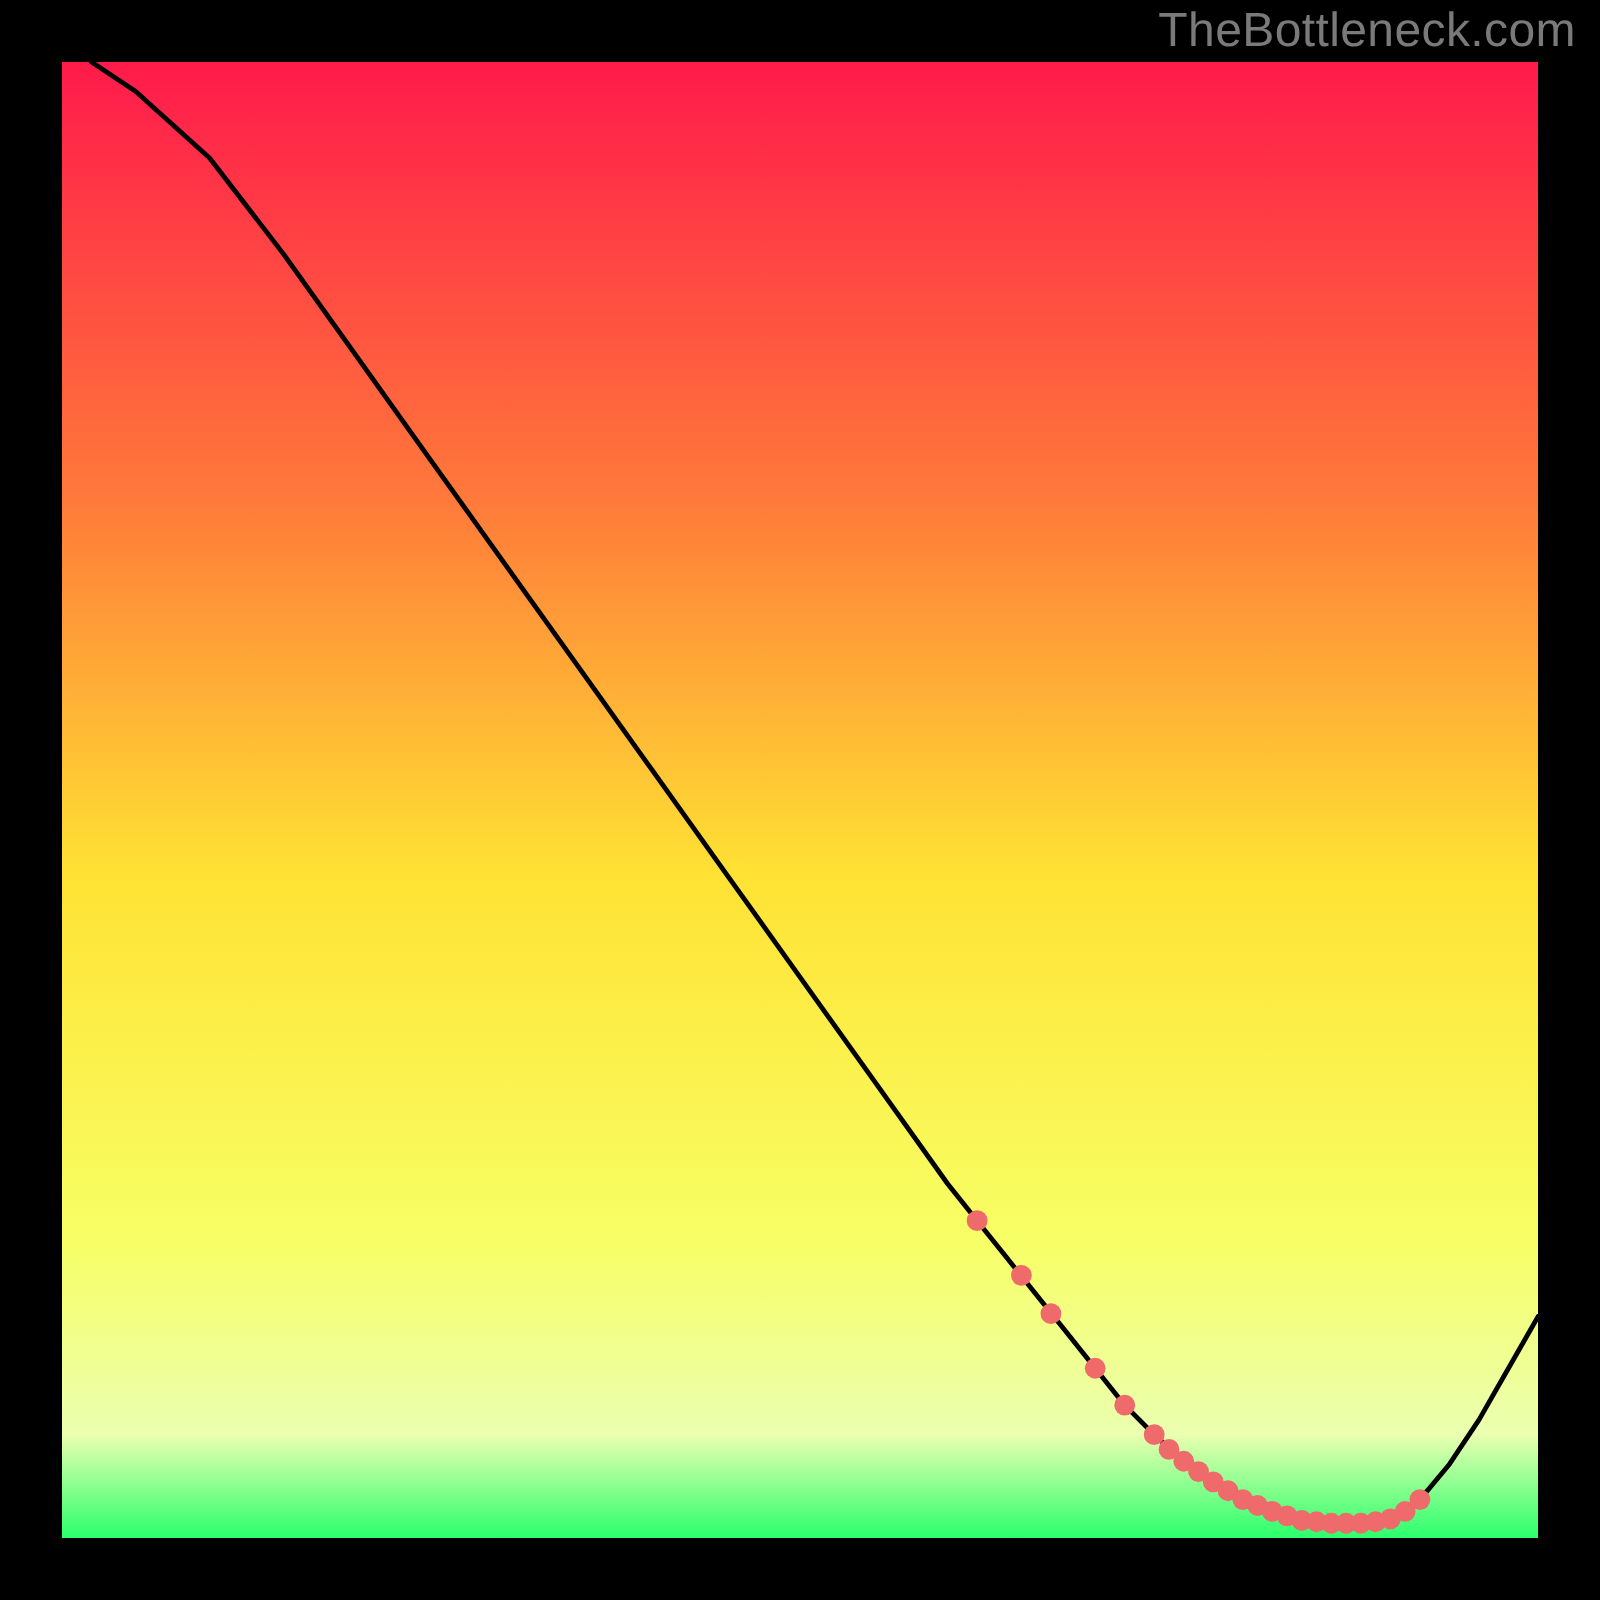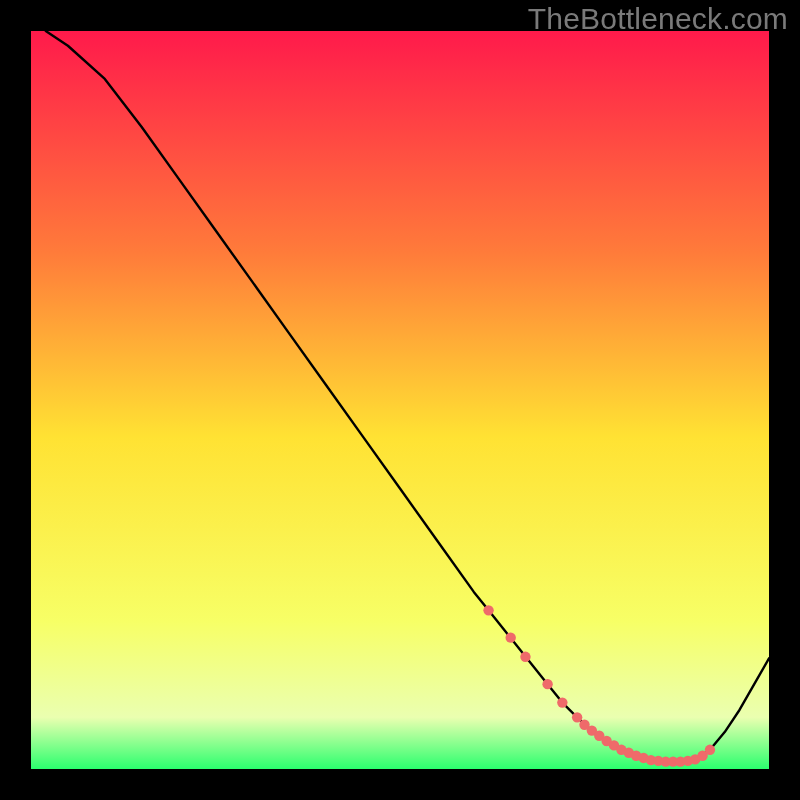--- a/index.html
+++ b/index.html
@@ -17,21 +17,21 @@
     top: 0;
     width: 800px;
     height: 800px;
     background: #000;
   }
   .watermark {
     position: absolute;
     top: 2px;
     right: 12px;
     color: #7a7a7a;
-    font-size: 30px;
+    font-size: 24px;
     font-weight: 500;
     letter-spacing: 0.2px;
   }
   .plot {
     position: absolute;
     left: 31px;
     top: 31px;
     width: 738px;
     height: 738px;
     display: block;

